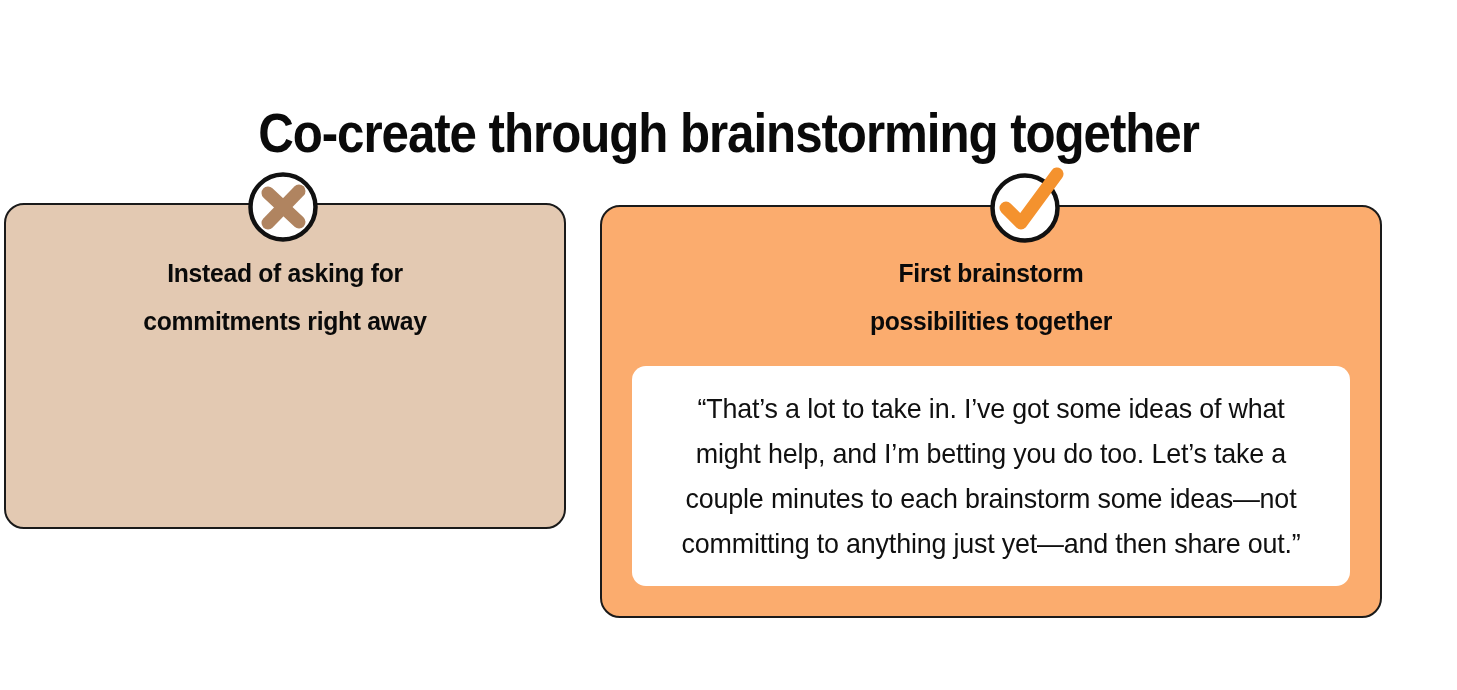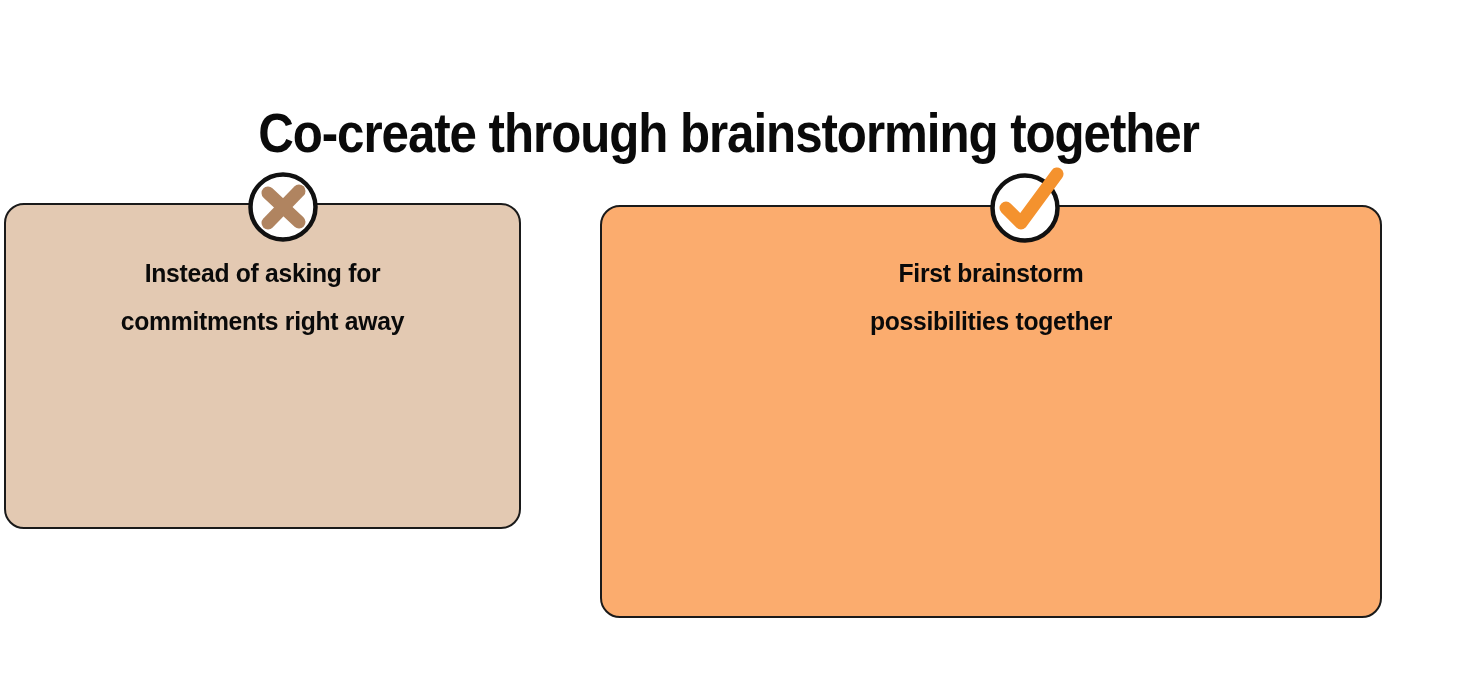--- a/index.html
+++ b/index.html
@@ -35,21 +35,21 @@
   
   .card {
     position: absolute;
     box-sizing: border-box;
     border: 2px solid #1a1a1a;
     border-radius: 20px;
   }
   #card-dont {
     left: 4px;
     top: 203px;
-    width: 517px;
+    width: 562px;
     height: 326px;
     background: #e3c9b2;
   }
   #card-do {
     left: 600px;
     top: 205px;
     width: 782px;
     height: 413px;
     background: #fbac6e;
   }
@@ -130,20 +130,23 @@
 
 </section>
 
 <section class="card" id="card-do">
 
   <div class="card-heading">
     <span>First brainstorm</span><br>
     <span>possibilities together</span>
   </div>
 
+  <div class="quote-box" id="quote-box-do">
+    <div class="quote-text" id="quote-text-do">“That’s a lot to take in. I’ve got some ideas of what might help, and I’m betting you do too. Let’s take a couple minutes to each brainstorm some ideas—not committing to anything just yet—and then share out.”</div>
+  </div>
 </section>
 
 <div class="badge" id="badge-x">
   <svg viewBox="0 0 96 96" xmlns="http://www.w3.org/2000/svg">
     <circle cx="48" cy="48" r="32.5" fill="#ffffff" stroke="#111111" stroke-width="4.5"></circle>
     <g stroke="#b08460" stroke-width="13" stroke-linecap="round">
       <line x1="33" y1="34" x2="64" y2="63"></line>
       <line x1="64" y1="32" x2="33" y2="64"></line>
     </g>
   </svg>

